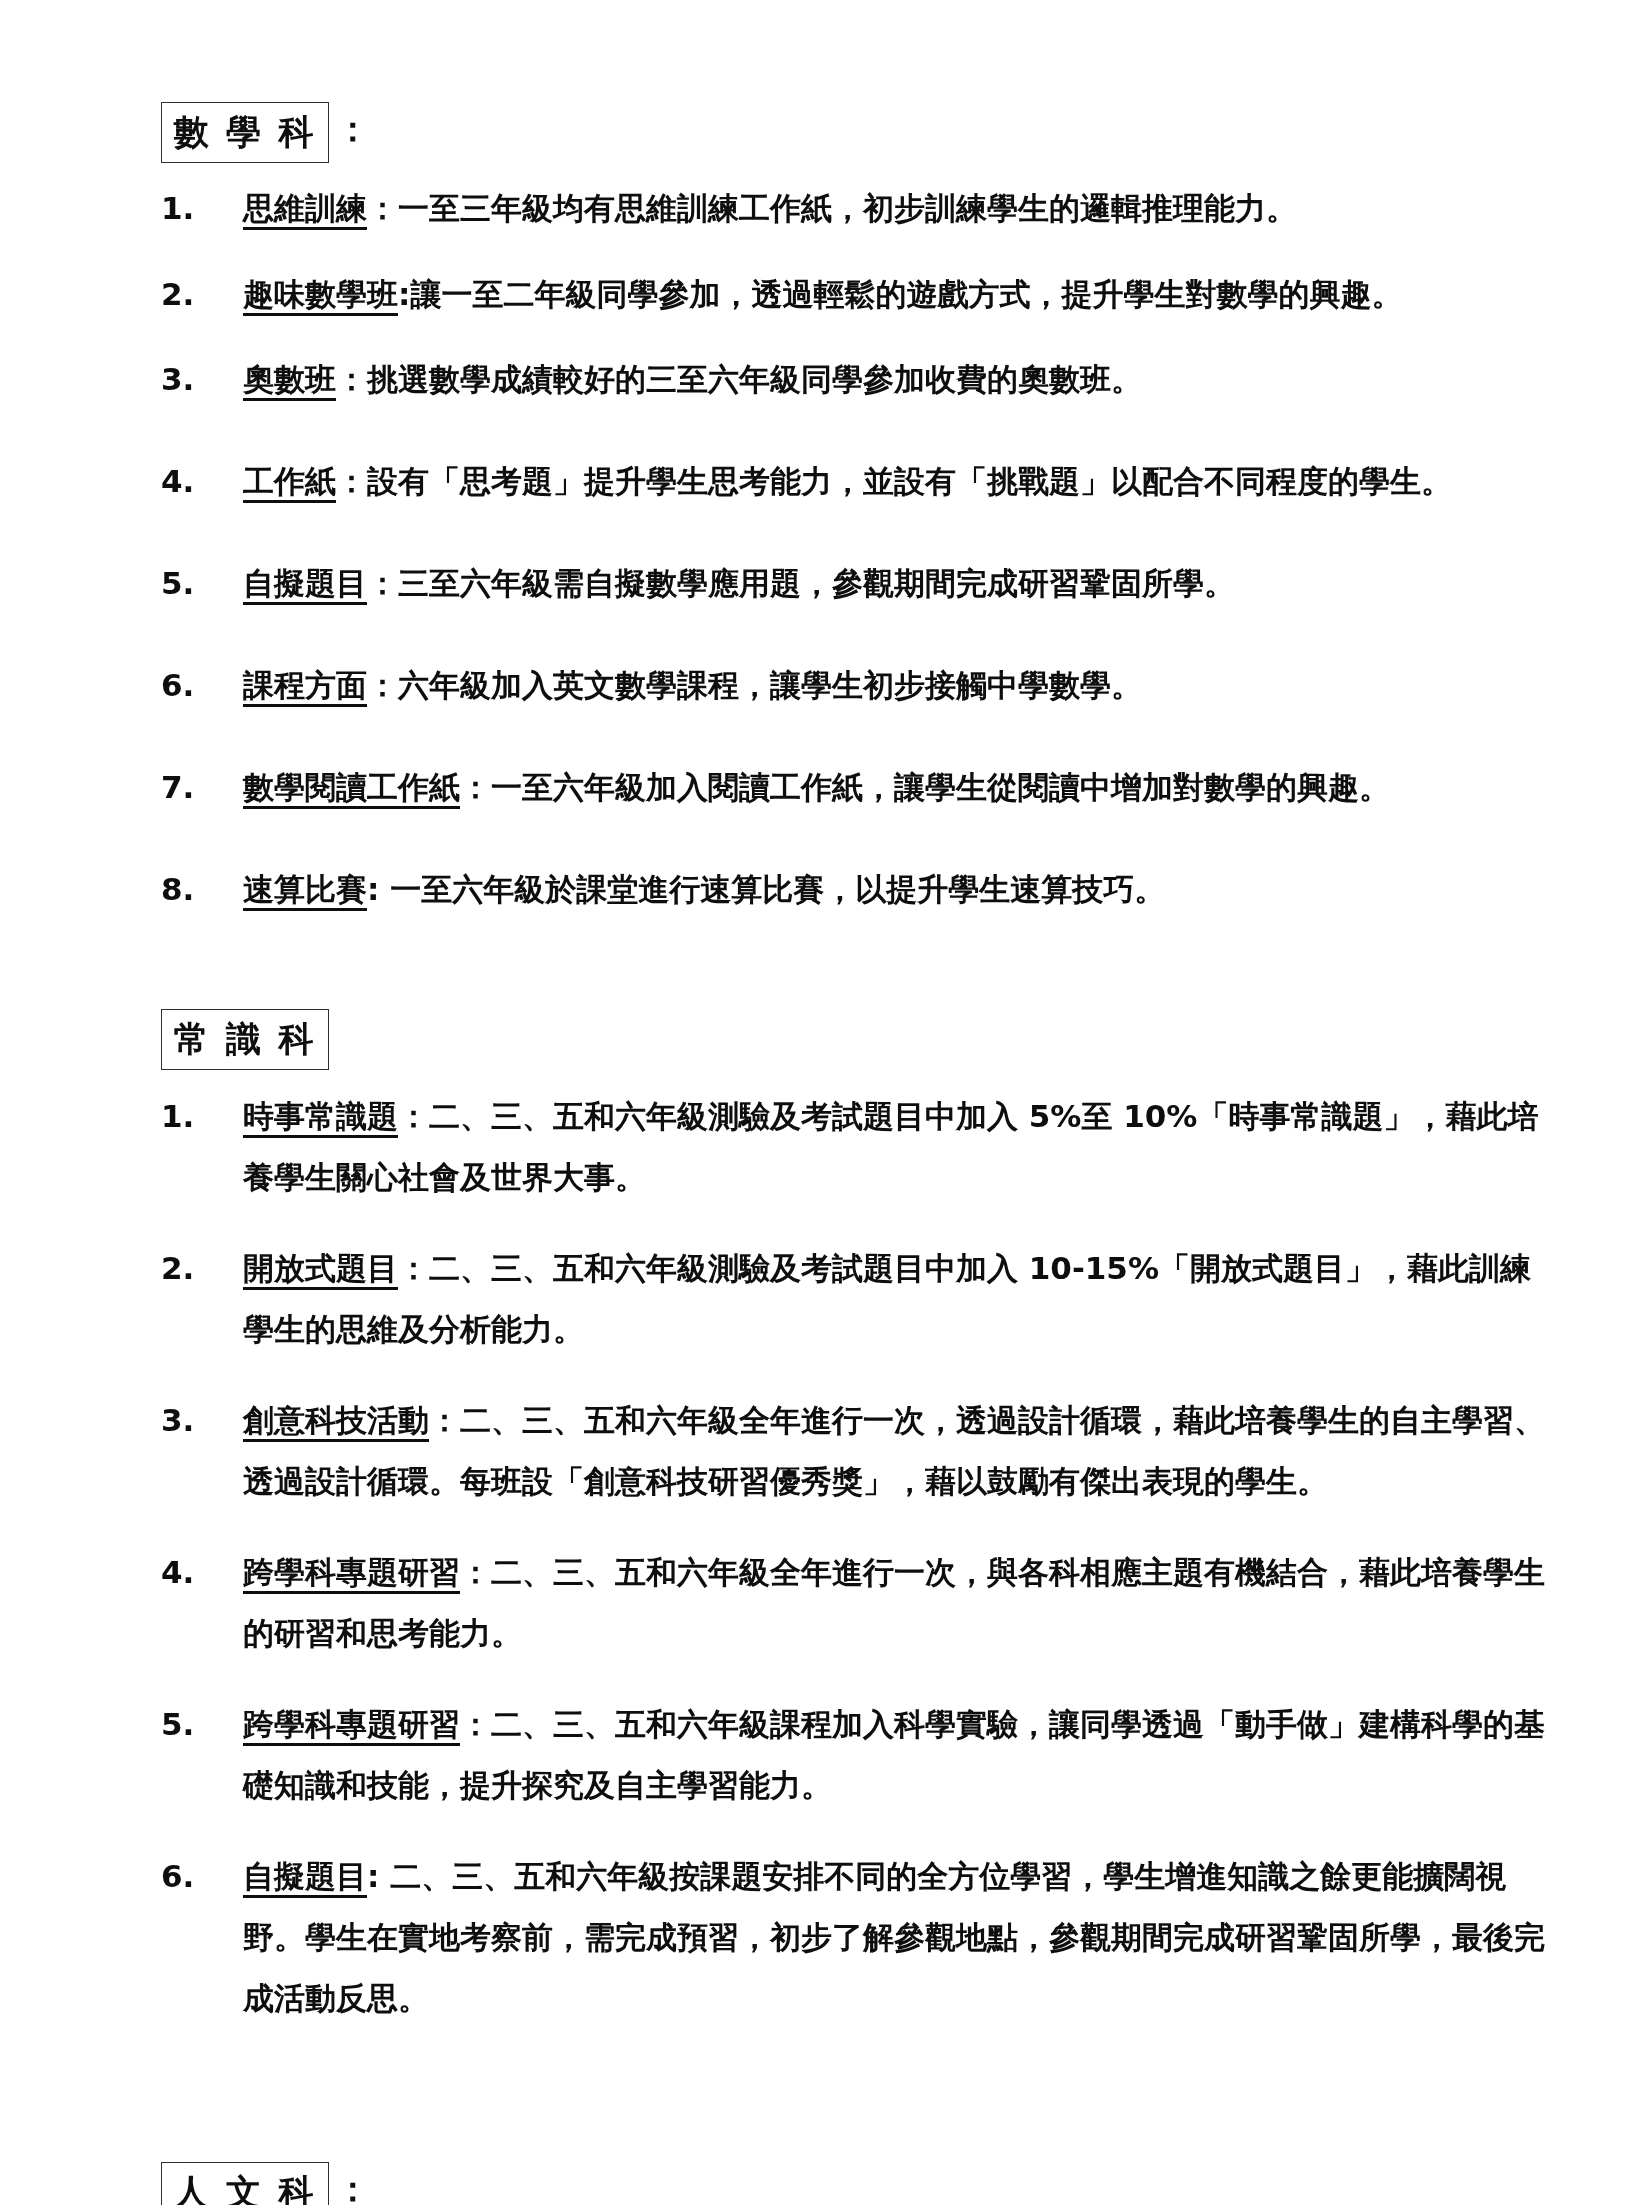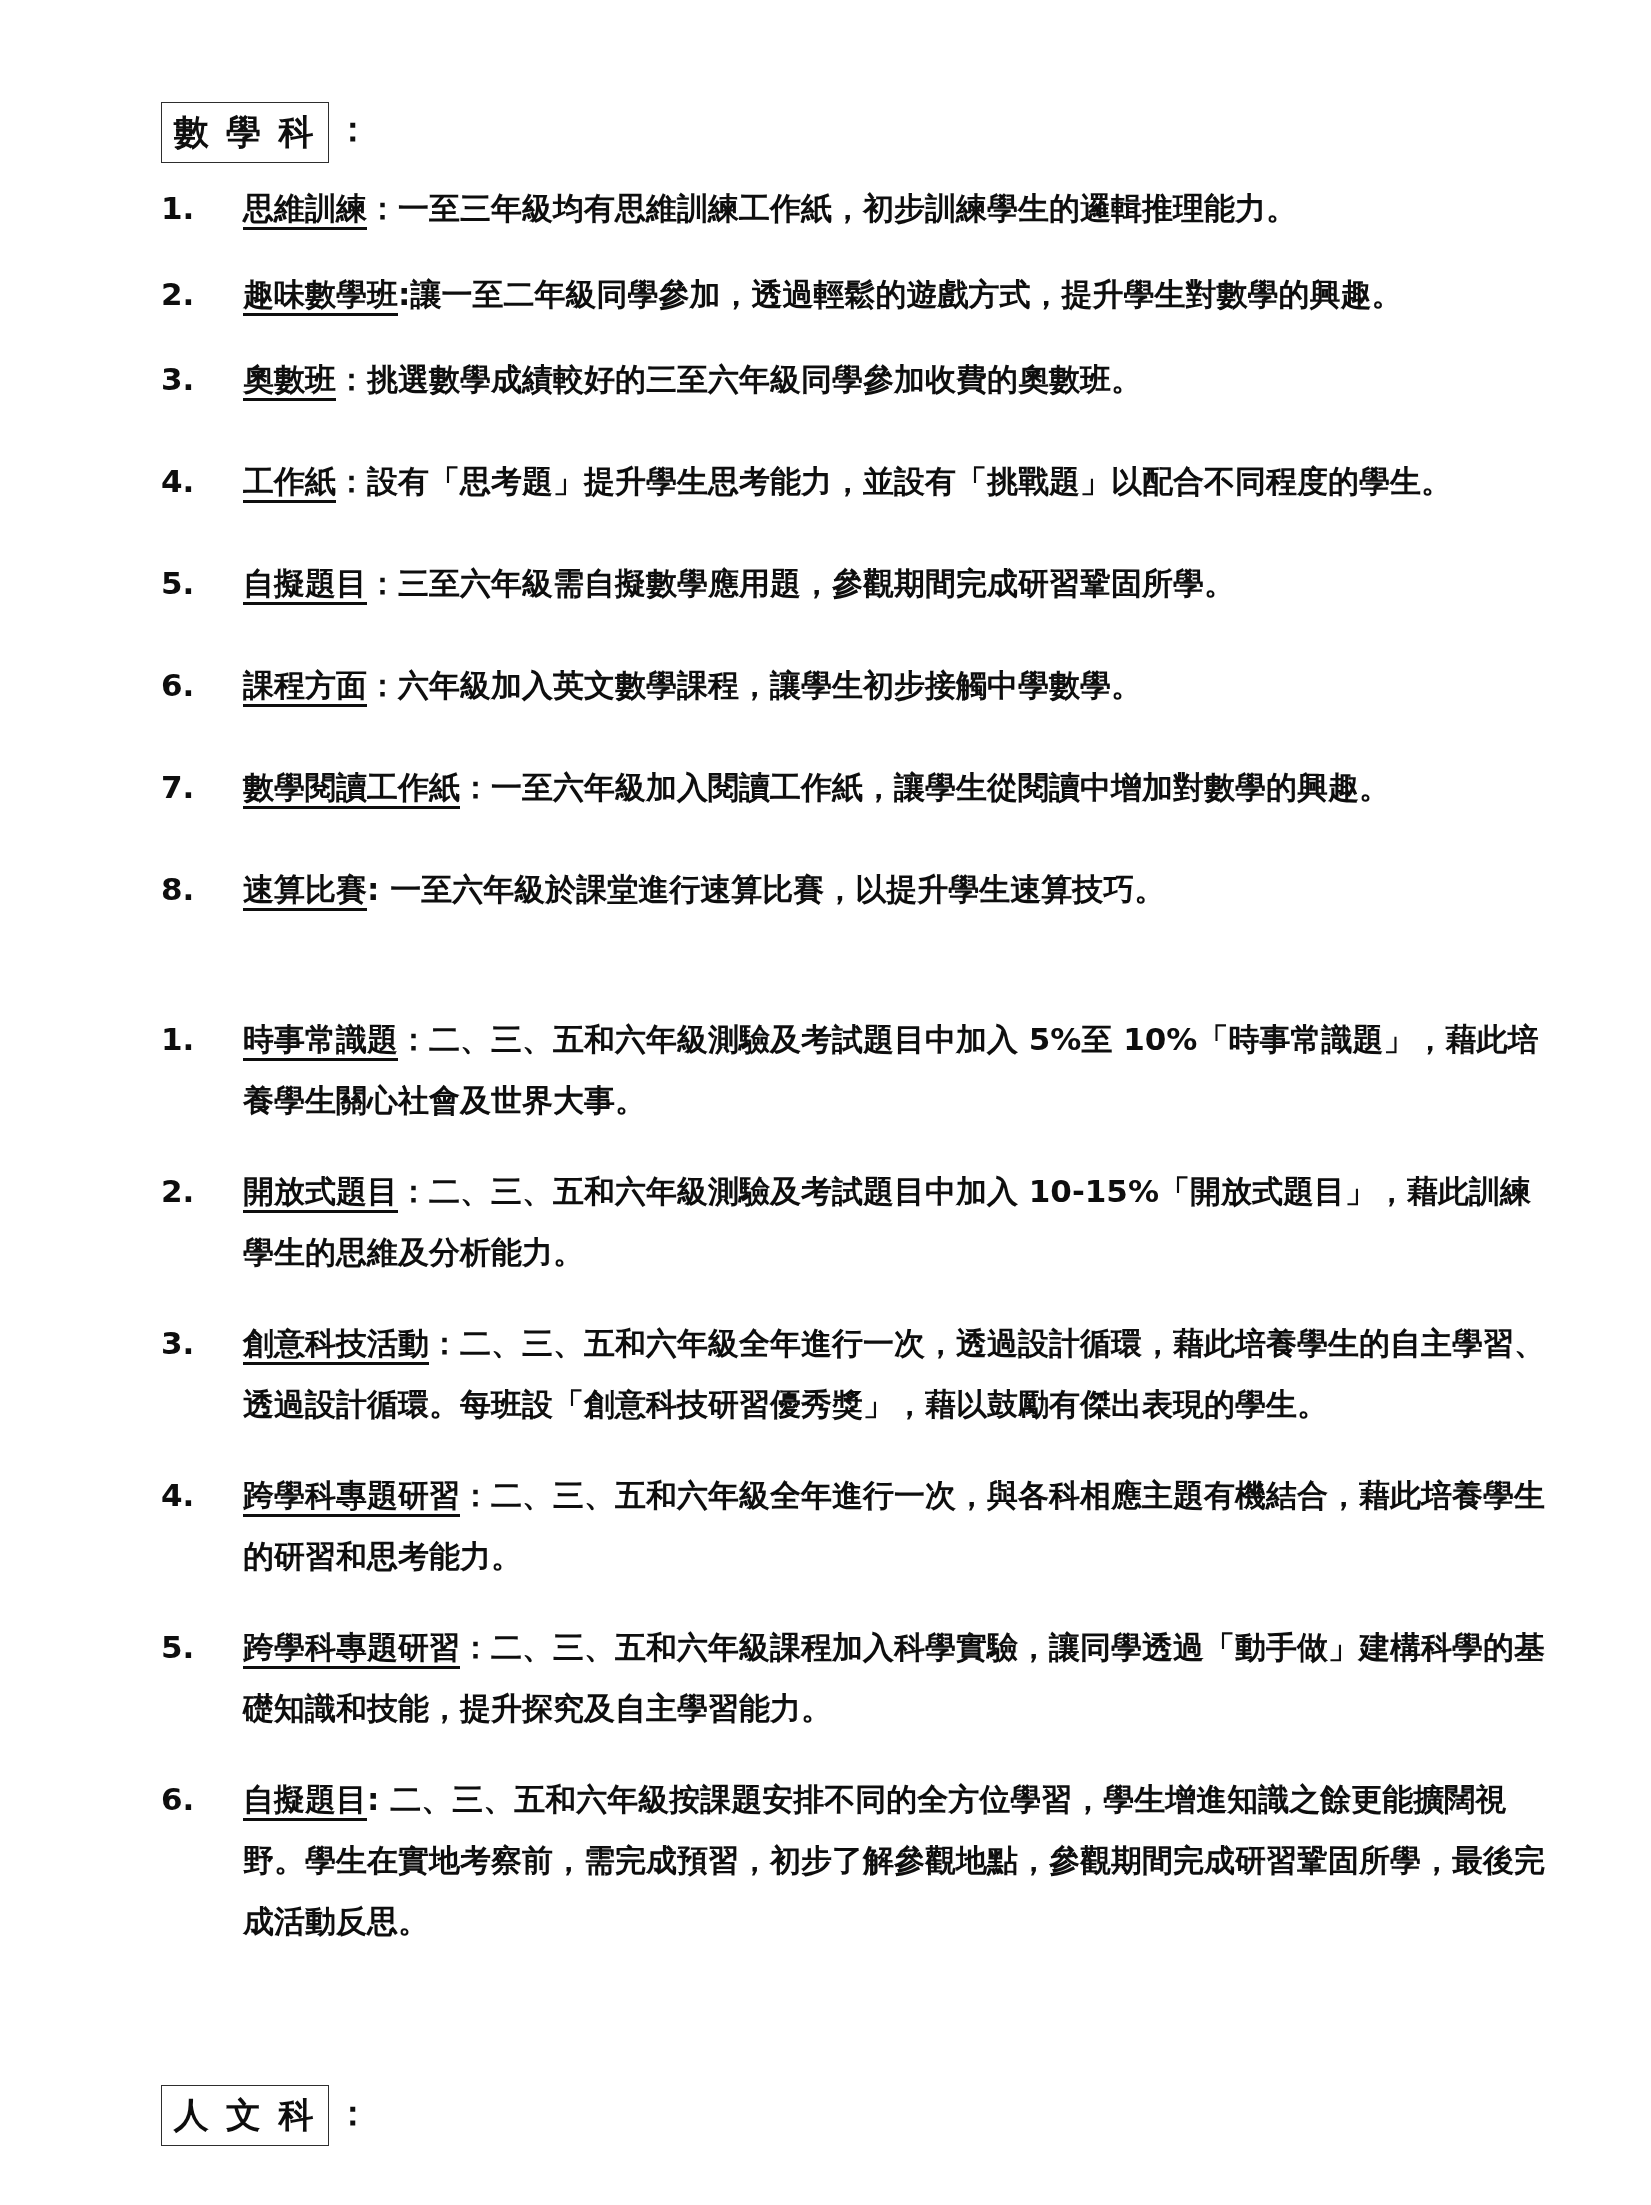--- a/index.html
+++ b/index.html
@@ -92,20 +92,23 @@
             <span class="num">7.</span>
             <div class="body"><span class="term">數學閱讀工作紙</span><span class="sep">：</span><span class="desc">一至六年級加入閱讀工作紙，讓學生從閱讀中增加對數學的興趣。</span></div>
           </div>
           <div class="item">
             <span class="num">8.</span>
             <div class="body"><span class="term">速算比賽</span><span class="sep">:</span><span class="desc"> 一至六年級於課堂進行速算比賽，以提升學生速算技巧。</span></div>
           </div>
         </div>
       </section>
       <section class="section sec-gs">
+        <div class="heading-row">
+          <span class="heading-box">常 識 科</span>
+        </div>
         <div class="items">
           <div class="item">
             <span class="num">1.</span>
             <div class="body"><span class="term">時事常識題</span><span class="sep">：</span><span class="desc">二、三、五和六年級測驗及考試題目中加入 5%至 10%「時事常識題」，藉此培養學生關心社會及世界大事。</span></div>
           </div>
           <div class="item">
             <span class="num">2.</span>
             <div class="body"><span class="term">開放式題目</span><span class="sep">：</span><span class="desc">二、三、五和六年級測驗及考試題目中加入 10-15%「開放式題目」，藉此訓練學生的思維及分析能力。</span></div>
           </div>
           <div class="item">

